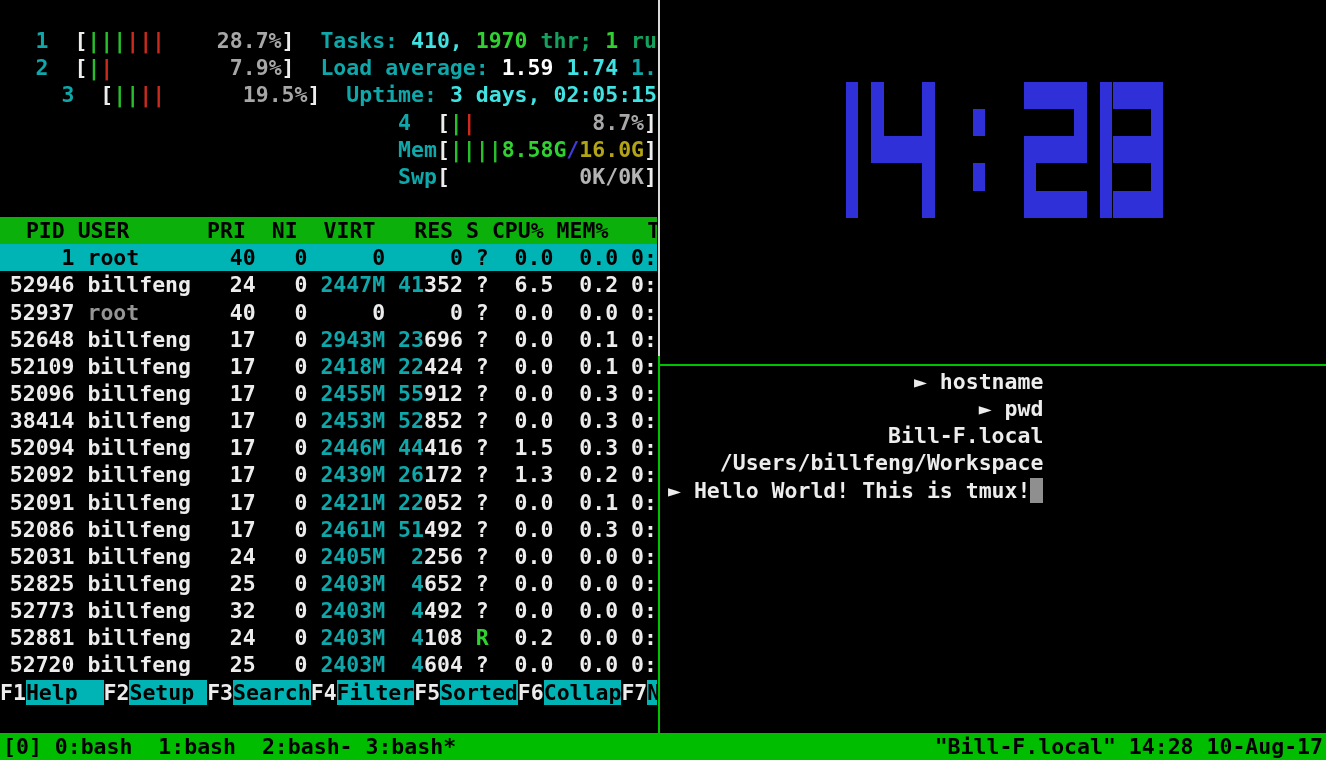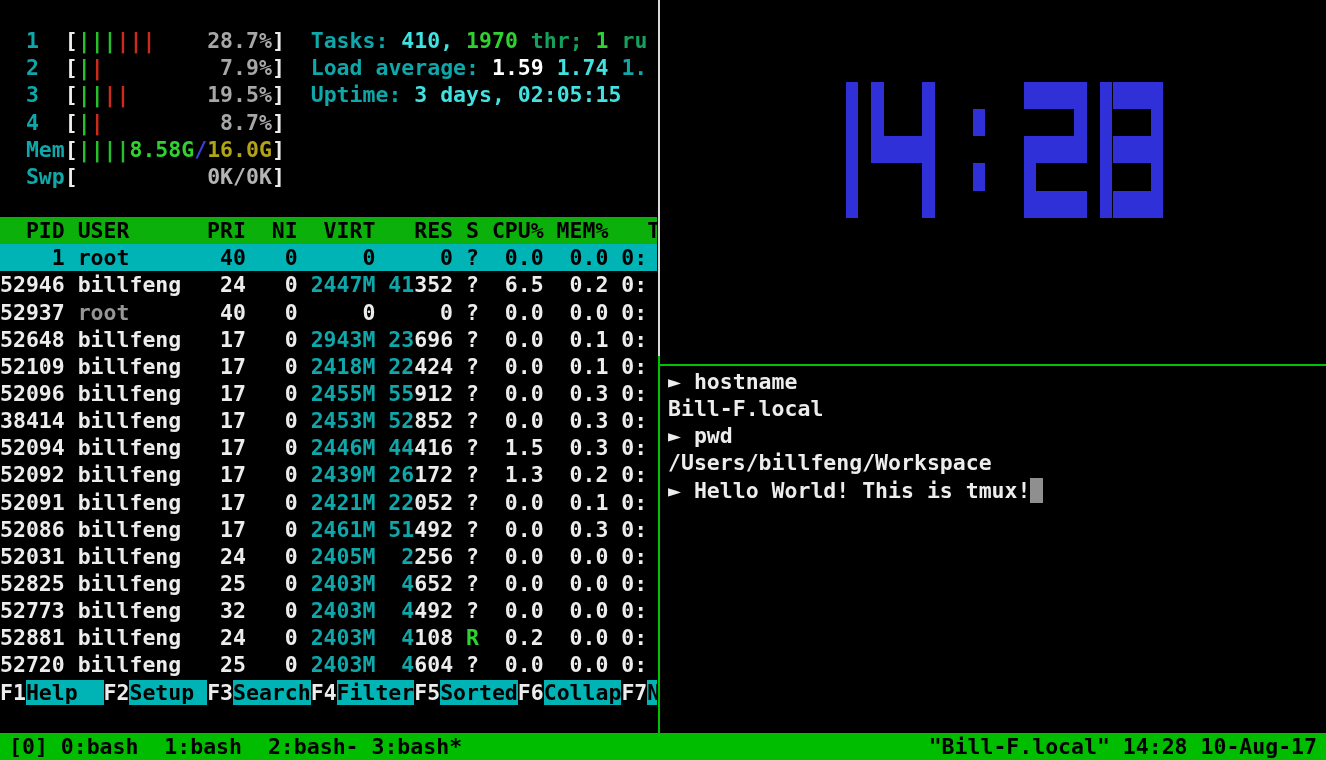--- a/index.html
+++ b/index.html
@@ -1,30 +1,30 @@
 <!DOCTYPE html>
 <html style="--fg: #ededed; --bw: #ffffff; --cy: #0fa7a9; --bc: #41e2e2; --bgn: #2fd231; --tg: #16a05e; --gy: #a7a7a7; --sgy: #b4b4b4; --ugy: #969696; --barg: #27c02c; --barr: #cd2a1e; --bl: #3d3ddd; --yl: #b2a416; --hdrbg: #0bb00b; --selbg: #00b3b5; --keybg: #00b3b5; --statusbg: #00bd00; --clock: #3030d8; --borderw: #d9d9d9; --borderg: #00c300; --cursor: #8f8f8f;"><head>
 <meta charset="utf-8">
 <style>
   html,body{margin:0;padding:0;background:#000;}
   .screen{position:relative;width:1326px;height:760px;background:#000;overflow:hidden;
-          font-family:"DejaVu Sans Mono",monospace;font-weight:700;font-size:21.5px;}
+          font-family:"DejaVu Sans Mono",monospace;font-weight:700;font-size:21.5px;text-align:right;}
   .trow{height:27.143px;line-height:27.143px;white-space:pre;overflow:hidden;}
   .pane{position:absolute;background:#000;}
   .pane-htop{left:0;top:0;width:657px;height:733px;overflow:hidden;}
   .pane-clock{left:662px;top:0;width:664px;height:364px;}
   .pane-shell{left:662px;top:368px;width:664px;height:365px;}
   #shell-lines{position:absolute;left:6px;top:0;}
   .vb{position:absolute;width:2px;}
   .vb-top{left:658px;top:0;height:356px;background:var(--borderw);}
   .vb-bottom{left:658px;top:356px;height:377px;background:var(--borderg);}
   .hb{position:absolute;left:660px;top:364px;width:666px;height:2px;background:var(--borderg);}
   .statusbar{position:absolute;left:0;top:733px;width:1326px;height:27px;line-height:27px;
              background:var(--statusbg);color:#000;display:flex;justify-content:space-between;
-             padding:0 9px;box-sizing:border-box;white-space:pre;}
+             padding:0 3px;box-sizing:border-box;white-space:pre;}
   #clock{position:absolute;left:133px;top:82px;}
   .ccell{position:absolute;background:var(--clock);width:12.7px;height:27.15px;}
   
   .c-fg{color:var(--fg);}        .c-blk{color:#000;}
   .c-cy{color:var(--cy);}        .c-bc{color:var(--bc);}
   .c-bgn{color:var(--bgn);}      .c-tg{color:var(--tg);}
   .c-bw{color:var(--bw);}        .c-gy{color:var(--gy);}
   .c-sgy{color:var(--sgy);}      .c-ugy{color:var(--ugy);}
   .c-g{color:var(--barg);}       .c-r{color:var(--barr);}
   .c-bl{color:var(--bl);}        .c-yl{color:var(--yl);}
@@ -124,22 +124,22 @@
         <div class="ccell" style="left: 317.5px; top: 108.6px;"></div>
         <div class="ccell" style="left: 330.2px; top: 108.6px;"></div>
         <div class="ccell" style="left: 342.9px; top: 108.6px;"></div>
         <div class="ccell" style="left: 355.6px; top: 108.6px;"></div>
       </div>
   </div>
 
   <div class="pane pane-shell">
     <div id="shell-lines">
         <div class="trow"><span class="c-fg">► hostname</span></div>
+        <div class="trow"><span class="c-fg">► pwd</span></div>
         <div class="trow"><span class="c-fg">Bill-F.local</span></div>
-        <div class="trow"><span class="c-fg">► pwd</span></div>
         <div class="trow"><span class="c-fg">/Users/billfeng/Workspace</span></div>
         <div class="trow"><span class="c-fg">► Hello World! This is tmux!</span><span class="c-cursor"> </span></div>
       </div>
   </div>
 
   <div class="vb vb-top"></div>
   <div class="vb vb-bottom"></div>
   <div class="hb"></div>
 
   <div class="statusbar">

